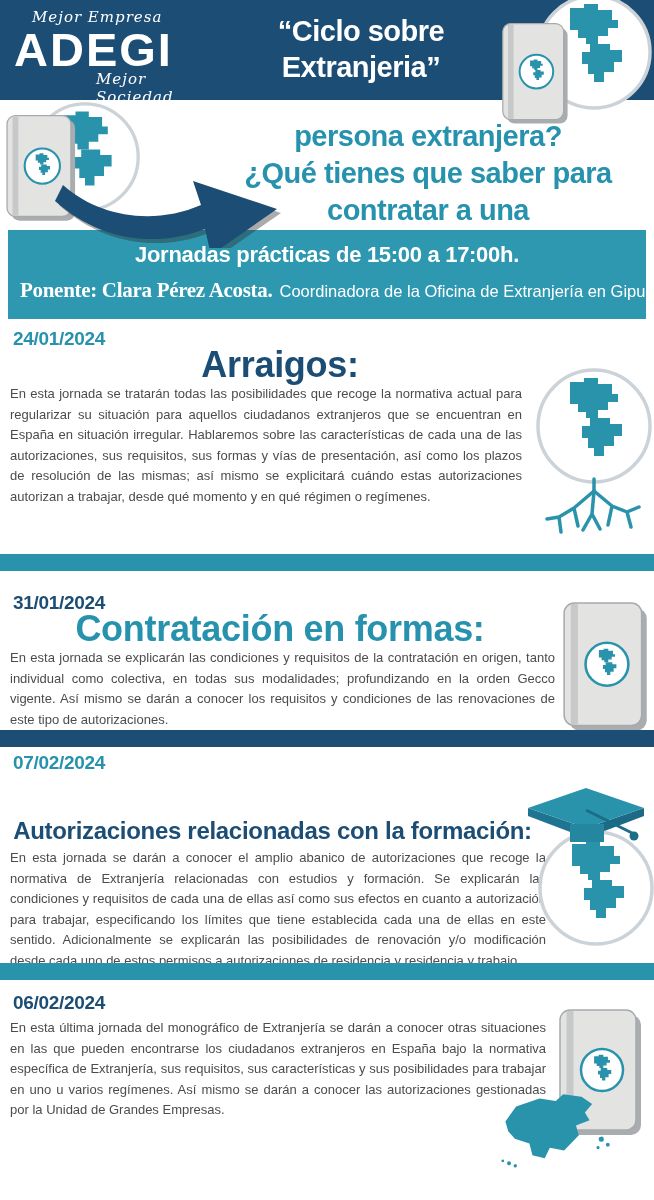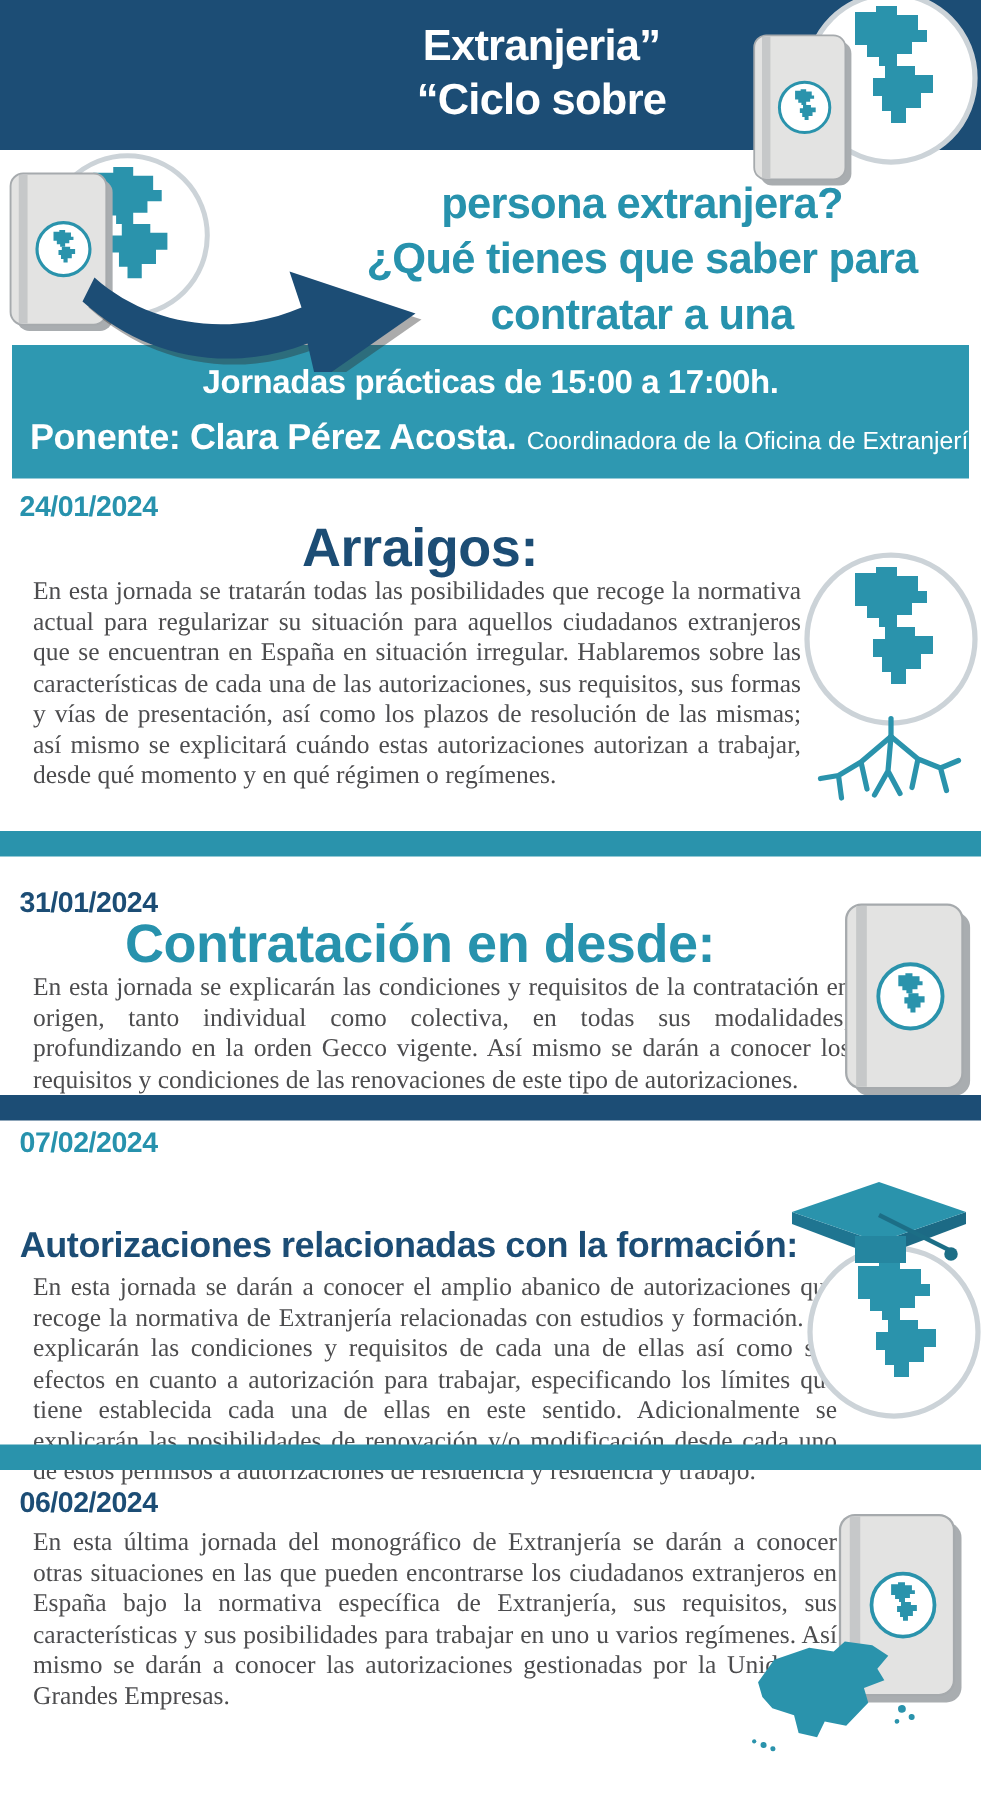--- a/index.html
+++ b/index.html
@@ -29,35 +29,35 @@
   
   .intro-art{position:absolute;left:0;top:98px;width:300px;height:150px;z-index:2;}
   .question{
     position:absolute;left:205px;top:118px;width:446px;text-align:center;
     color:var(--teal-text);font-weight:bold;font-size:29px;line-height:37px;letter-spacing:-0.5px;
   }
   
   .banner{position:absolute;left:8px;top:230px;width:638px;height:89px;background:var(--teal);color:#fff;}
   .banner-schedule{margin:12px 0 0 0;text-align:center;font-weight:bold;font-size:22px;letter-spacing:-0.3px;}
   .banner-speaker{position:absolute;left:12px;top:48px;width:620px;white-space:nowrap;}
-  .speaker-label{font-weight:bold;font-size:24px;letter-spacing:-0.3px;}
+  .speaker-label{font-weight:bold;font-size:21px;letter-spacing:-0.3px;font-family:Liberation Serif, serif;}
   .speaker-role{font-size:16.5px;margin-left:7px;}
   
   .section{position:absolute;left:0;width:654px;}
   .sec-date{margin-left:13px;font-weight:bold;font-size:19px;line-height:22px;letter-spacing:-0.3px;}
   .date-teal{color:var(--teal-text);}
   .date-navy{color:var(--navy);}
   .sec-title{text-align:center;font-weight:bold;letter-spacing:-0.3px;}
   .sec-title.t-lg{font-size:36px;line-height:30px;width:560px;}
   .sec-title.t-md{font-size:24px;line-height:26px;width:545px;margin-top:44px;}
   .title-navy{color:var(--navy);}
   .title-teal{color:var(--teal-text);}
   .sec-body{
-    margin:4px 0 0 22px;text-align:justify;
-    color:var(--body-text);font-size:17px;line-height:20.5px;font-family:Liberation Serif, serif;
+    margin:4px 0 0 10px;text-align:justify;
+    color:var(--body-text);font-size:13px;line-height:20.5px;
   }
   .w1{width:512px;} .w2{width:545px;} .w3{width:536px;} .w4{width:536px;}
   #sec1{top:328px;} #sec2{top:592px;} #sec3{top:752px;} #sec4{top:992px;}
   
   .bar{position:absolute;left:0;width:654px;height:17px;}
   .bar-teal{background:var(--icon-teal);}
   .bar-navy{background:var(--navy);}
   #bar1{top:554px;} #bar2{top:730px;} #bar3{top:963px;}
   
   .icon-abs{position:absolute;}
@@ -87,23 +87,28 @@
       <g transform="translate(48 62) scale(0.33) translate(-60 -58)">
           <use href="#sym-continents"></use>
         </g>
     </g>
   </defs>
 </svg>
 
 <div class="page">
 
   <div class="header">
+    <div class="logo">
+      <div class="logo-top">Mejor Empresa</div>
+      <div class="logo-name">ADEGI</div>
+      <div class="logo-bottom">Mejor Sociedad</div>
+    </div>
     <div class="header-title">
+      <div>“Ciclo sobre</div>
       <div>Extranjeria”</div>
-      <div>“Ciclo sobre</div>
     </div>
   </div>
 
   <svg class="header-art" viewBox="0 0 166 142">
     <use href="#sym-globe" transform="translate(46,-8)"></use>
     <use href="#sym-book" transform="translate(10,22) scale(0.80)"></use>
   </svg>
 
   <svg class="intro-art" viewBox="0 0 300 150">
     <use href="#sym-globe" transform="translate(28,2) scale(0.95)"></use>
@@ -136,21 +141,21 @@
       <path d="M60 125 l-20 17 M40 142 l-15 9 M40 142 l4 18 M25 151 l-12 2 M25 151 l2 15"></path>
       <path d="M60 125 l18 15 M78 140 l15 6 M78 140 l-4 19 M93 146 l12 -5 M93 146 l4 15"></path>
       <path d="M60 125 l-2 23 M58 148 l-9 16 M58 148 l8 15"></path>
     </g>
   </svg>
 
   <div class="bar bar-teal" id="bar1"></div>
 
   <div class="section" id="sec2">
     <div class="sec-date date-navy">31/01/2024</div>
-    <div class="sec-title t-lg title-teal">Contratación en desde:</div>
+    <div class="sec-title t-lg title-teal">Contratación en formas:</div>
     <div class="sec-body w2">En esta jornada se explicarán las condiciones y requisitos de la contratación en origen, tanto individual como colectiva, en todas sus modalidades; profundizando en la orden Gecco vigente. Así mismo se darán a conocer los requisitos y condiciones de las renovaciones de este tipo de autorizaciones.</div>
   </div>
   <svg class="icon-abs" id="icon-s2" viewBox="0 0 94 140">
     <use href="#sym-book" transform="translate(2,3) scale(1.02)"></use>
   </svg>
 
   <div class="bar bar-navy" id="bar2"></div>
 
   <div class="section" id="sec3">
     <div class="sec-date date-teal">07/02/2024</div>

